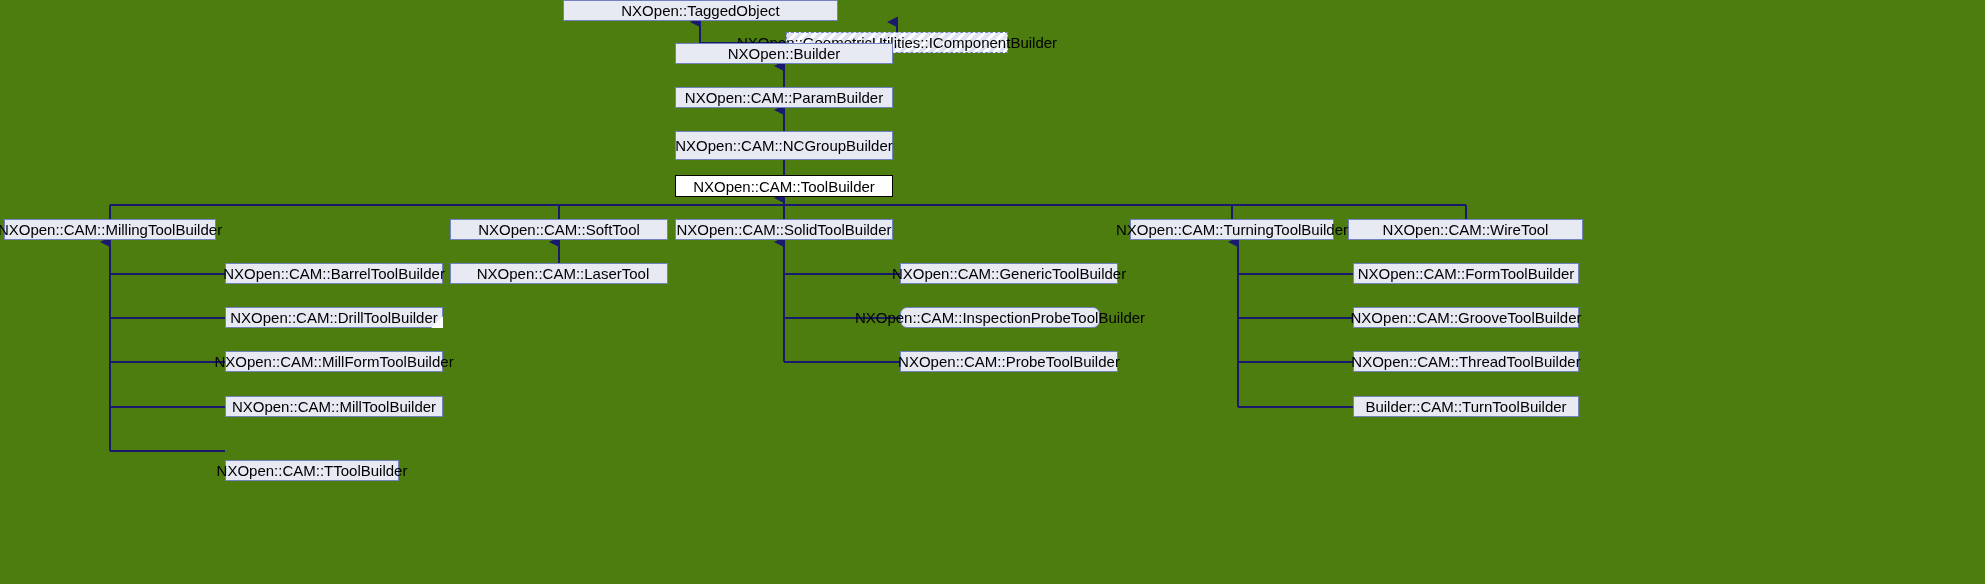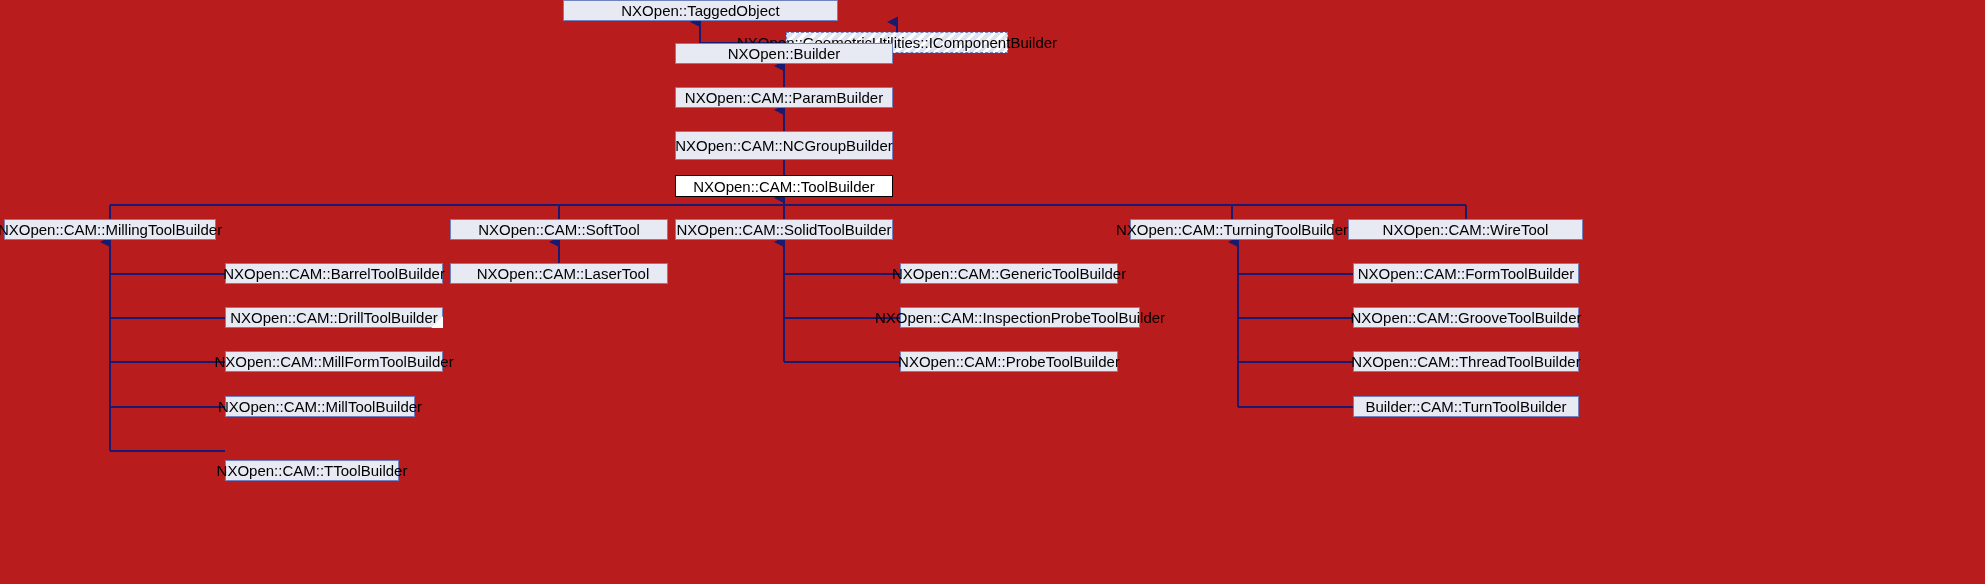--- a/index.html
+++ b/index.html
@@ -1,20 +1,20 @@
 <!DOCTYPE html>
 <html><head>
 <meta charset="utf-8">
 <style>
   html,body{margin:0;padding:0;background:#ffffff;}
   #diagram{
     position:relative;
     width:1985px;
     height:584px;
-    background:#b91c1c;
+    background:#4d7c0f;
     font-family:"Liberation Sans","DejaVu Sans",sans-serif;
     overflow:hidden;
   }
   #edges{position:absolute;left:0;top:0;width:1985px;height:584px;}
   .node{
     position:absolute;
     box-sizing:border-box;
     display:flex;
     align-items:center;
     justify-content:center;
@@ -149,33 +149,33 @@
       <div class="node normal" style="left: 225px; top: 263px; width: 218px; height: 21px;">
         <span class="lbl">NXOpen::CAM::BarrelToolBuilder</span>
       </div>
       <div class="node normal" style="left: 225px; top: 307px; width: 218px; height: 21px;">
         <span class="lbl">NXOpen::CAM::DrillToolBuilder</span>
         <span class="fold"></span>
       </div>
       <div class="node normal" style="left: 225px; top: 351px; width: 218px; height: 21px;">
         <span class="lbl">NXOpen::CAM::MillFormToolBuilder</span>
       </div>
-      <div class="node normal" style="left: 225px; top: 396px; width: 190px; height: 21px;">
+      <div class="node normal" style="left: 225px; top: 396px; width: 218px; height: 21px;">
         <span class="lbl">NXOpen::CAM::MillToolBuilder</span>
       </div>
       <div class="node normal" style="left: 225px; top: 460px; width: 174px; height: 21px;">
         <span class="lbl">NXOpen::CAM::TToolBuilder</span>
       </div>
       <div class="node normal" style="left: 450px; top: 263px; width: 218px; height: 21px; padding-left: 8px;">
         <span class="lbl">NXOpen::CAM::LaserTool</span>
       </div>
       <div class="node normal" style="left: 900px; top: 263px; width: 218px; height: 21px;">
         <span class="lbl">NXOpen::CAM::GenericToolBuilder</span>
       </div>
-      <div class="node normal" style="left: 900px; top: 307px; width: 240px; height: 21px;">
+      <div class="node normal" style="left: 900px; top: 307px; width: 200px; height: 21px; border-radius: 7px;">
         <span class="lbl">NXOpen::CAM::InspectionProbeToolBuilder</span>
       </div>
       <div class="node normal" style="left: 900px; top: 351px; width: 218px; height: 21px;">
         <span class="lbl">NXOpen::CAM::ProbeToolBuilder</span>
       </div>
       <div class="node normal" style="left: 1353px; top: 263px; width: 226px; height: 21px;">
         <span class="lbl">NXOpen::CAM::FormToolBuilder</span>
       </div>
       <div class="node normal" style="left: 1353px; top: 307px; width: 226px; height: 21px;">
         <span class="lbl">NXOpen::CAM::GrooveToolBuilder</span>

